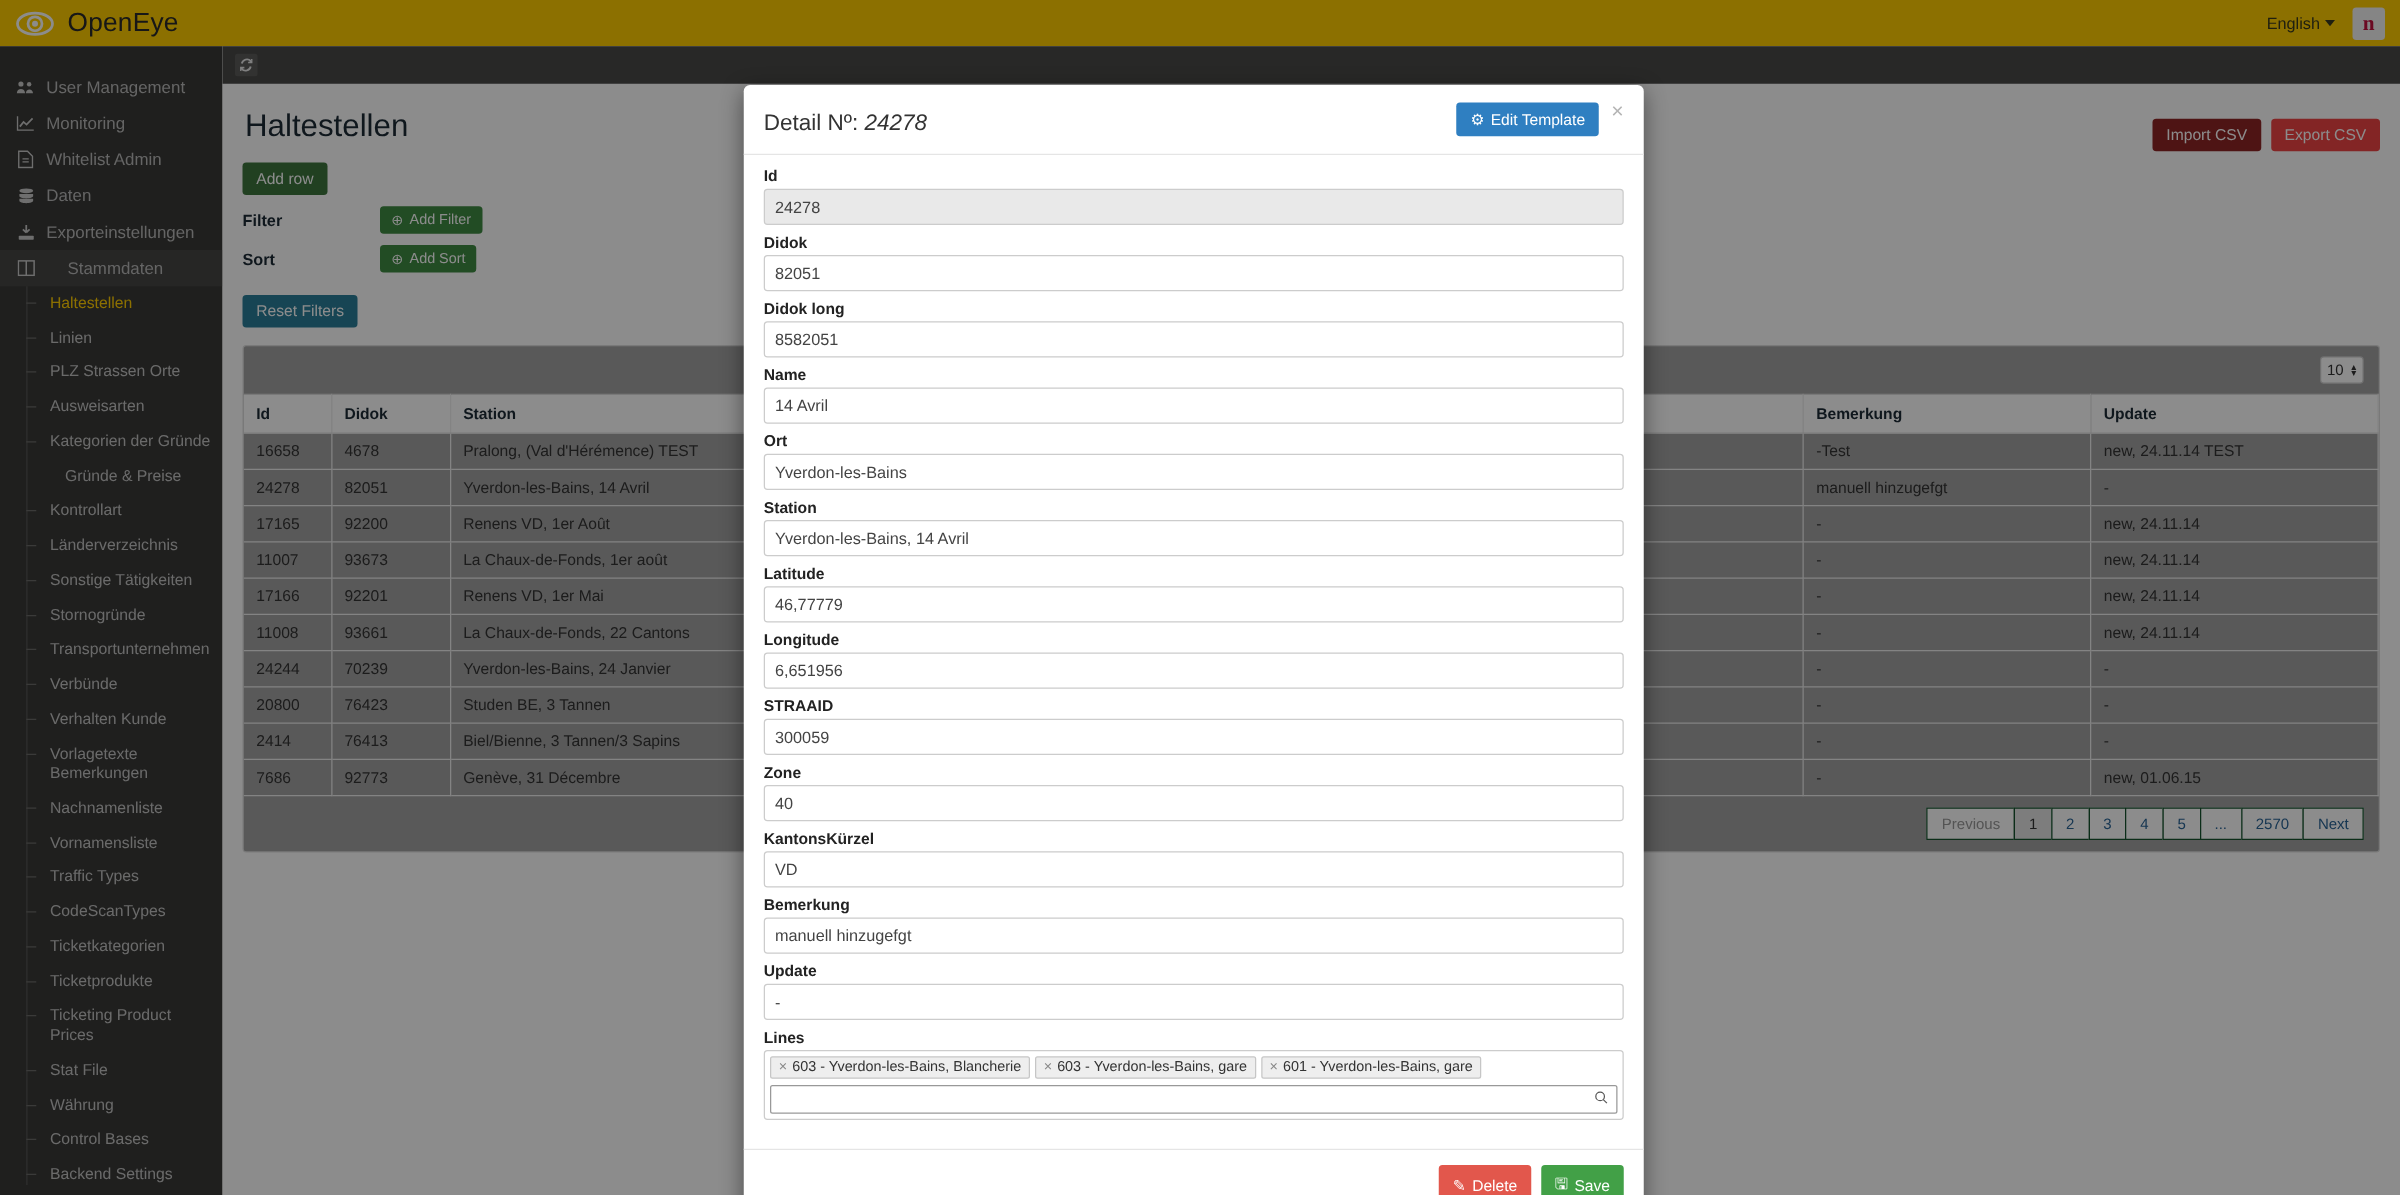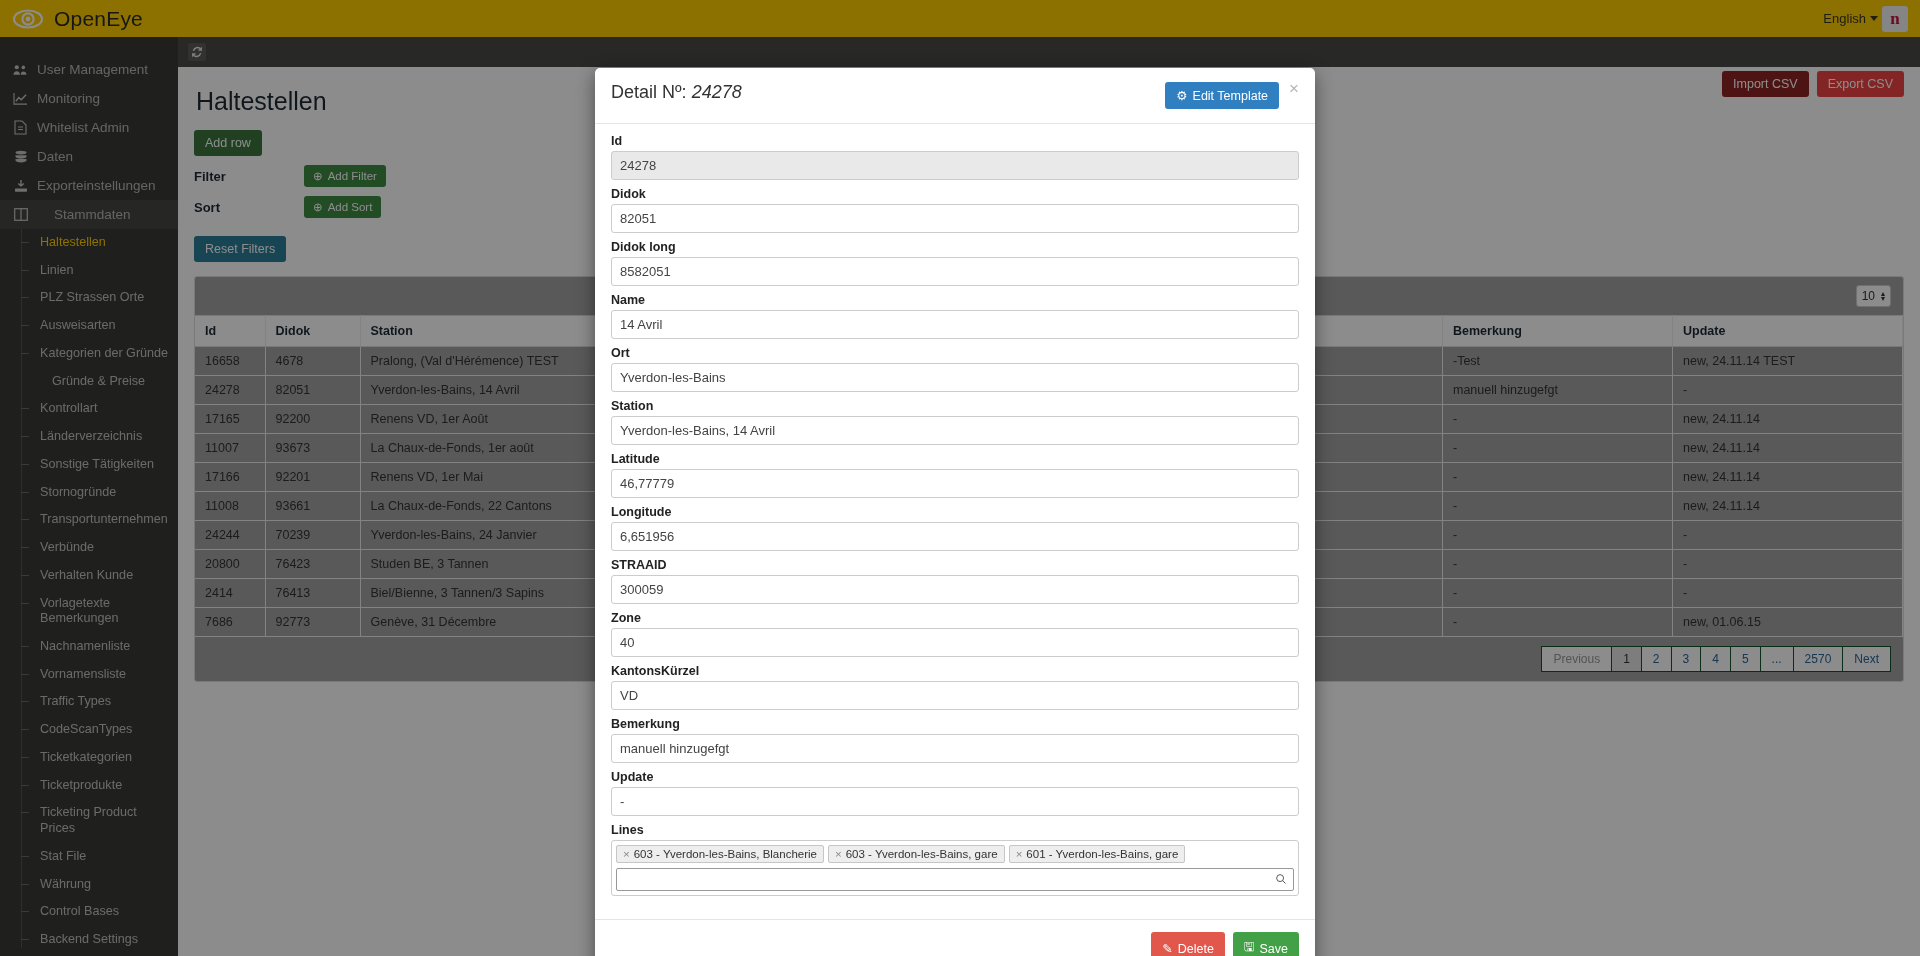--- a/index.html
+++ b/index.html
@@ -14,21 +14,21 @@
   
   #topbar {
     position: absolute; top: 0; left: 0; width: 1920px; height: 37px;
     background: #ffcc00;
     display: flex; align-items: center;
   }
   #brand { display: flex; align-items: center; gap: 10px; margin-left: 12px; }
   #brand .eye { width: 32px; height: 22px; }
   #brand .name { font-size: 21px; color: #2b2b2b; letter-spacing: .2px; }
   #topbar-right {
-    margin-left: auto; display: flex; align-items: center; gap: 4px; margin-right: 12px;
+    margin-left: auto; display: flex; align-items: center; gap: 14px; margin-right: 12px;
   }
   #lang { font-size: 13px; color: #3a3a1e; display: flex; align-items: center; gap: 4px; cursor: pointer; }
   .caret-d { width: 0; height: 0; border-left: 4px solid transparent; border-right: 4px solid transparent; border-top: 5px solid #3a3a1e; }
   #avatar {
     width: 26px; height: 26px; background: #f2f2f2; border-radius: 3px;
     display: flex; align-items: center; justify-content: center;
     color: #c4123f; font-weight: bold; font-size: 17px;
     font-family: "Liberation Serif", serif;
   }
 
@@ -85,21 +85,21 @@
   .btn-teal { background: #2a7f99; }
   .btn-red { background: #8f2525; }
   .btn-gold { background: #ef4444; }
   .btn-blue { background: #2f7fc1; }
   .btn-del { background: #e2574c; }
   .btn-save { background: #42a047; }
 
   .row-line { display: flex; align-items: center; margin: 9px 0; }
   .row-label { width: 110px; font-size: 13px; font-weight: bold; color: #1d2b36; }
 
-  #csv-buttons { position: absolute; right: 16px; top: 4px; display: flex; gap: 8px; }
+  #csv-buttons { position: absolute; right: 16px; top: 28px; display: flex; gap: 8px; }
 
   
   #table-panel {
     margin-top: 14px; border: 1px solid #ddd; border-radius: 3px; background: #a3a3a3;
   }
   #table-head-bar { height: 38px; display: flex; align-items: center; justify-content: flex-end; padding: 0 12px; }
   .page-size {
     border: 1px solid #ccc; border-radius: 3px; font-size: 12px; padding: 3px 5px;
     display: flex; align-items: center; gap: 6px; color: #333; cursor: pointer; background: #fff;
   }
@@ -127,21 +127,21 @@
   #overlay {
     position: absolute; top: 0; left: 0; width: 1920px; height: 956px;
     background: rgba(0,0,0,0.45);
   }
   #modal {
     position: absolute; left: 595px; top: 68px; width: 720px;
     background: #fff; border-radius: 5px; box-shadow: 0 5px 18px rgba(0,0,0,.45);
   }
   #modal-header {
     padding: 14px 16px; border-bottom: 1px solid #e5e5e5;
-    display: flex; align-items: flex-start;
+    display: flex; align-items: flex-end;
   }
   #modal-title { font-size: 18px; color: #333; font-weight: normal; }
   #modal-title em { font-style: italic; }
   #modal-header .right { margin-left: auto; display: flex; align-items: flex-start; gap: 10px; }
   #close-x { color: #b5b5b5; font-size: 17px; cursor: pointer; line-height: 14px; }
   #modal-body { padding: 10px 16px 16px 16px; }
   .field { margin-bottom: 7px; }
   .field label { display: block; font-size: 12.5px; font-weight: bold; color: #222; margin-bottom: 3px; }
   .field input {
     width: 100%; padding: 6px 8px; font-size: 13px; color: #444;

